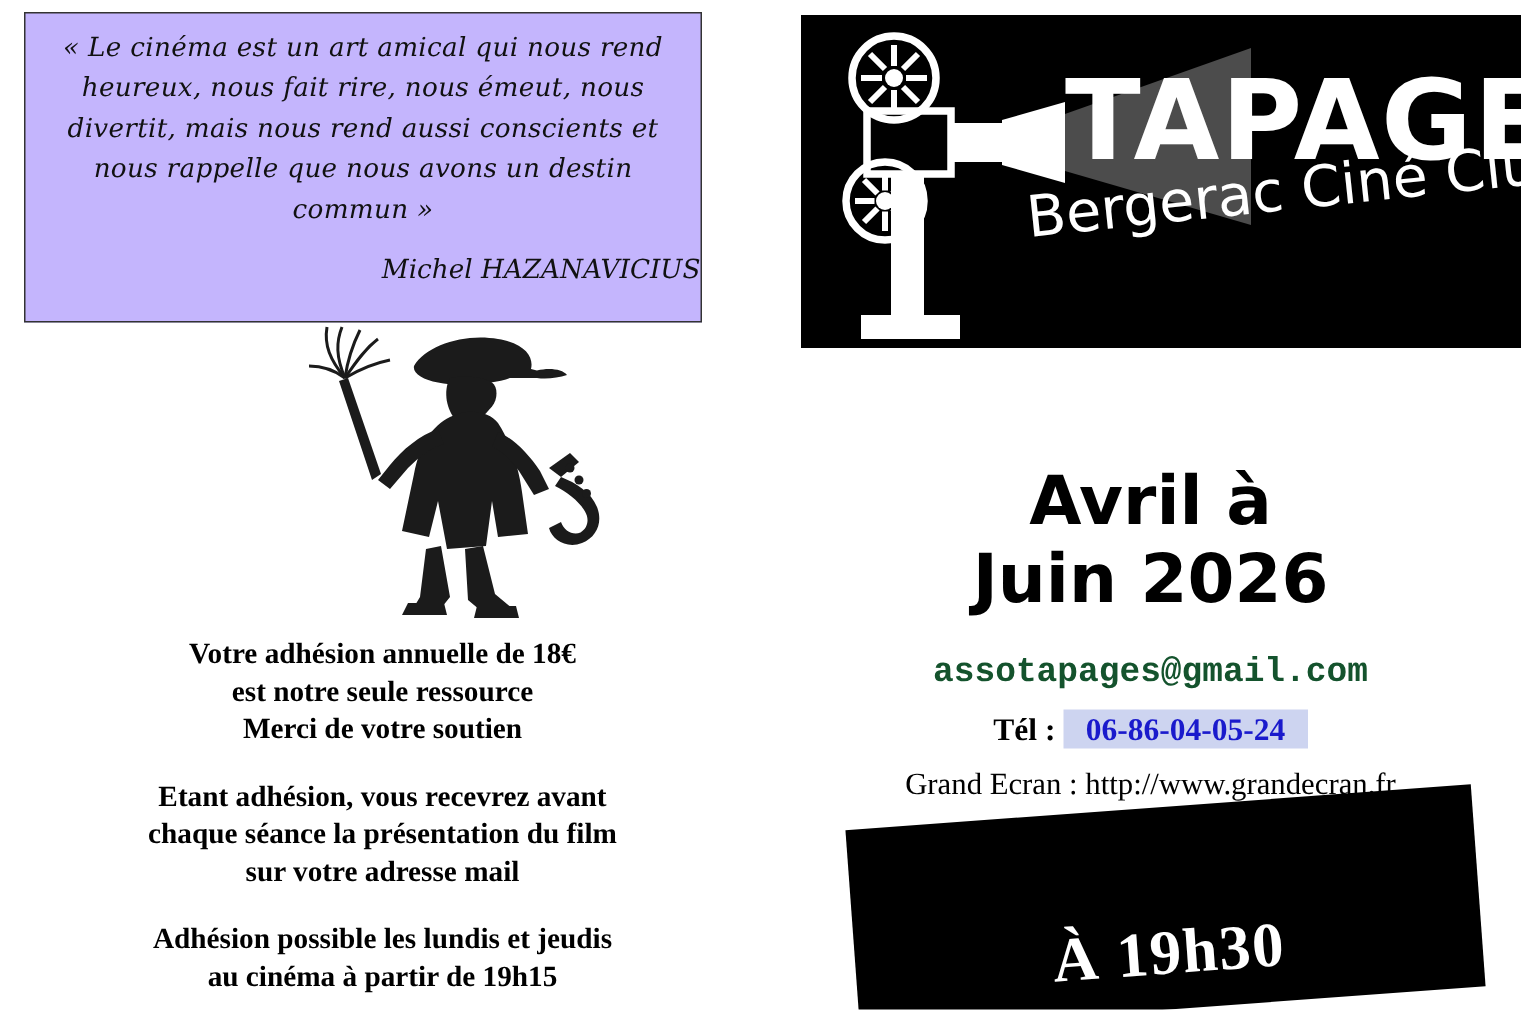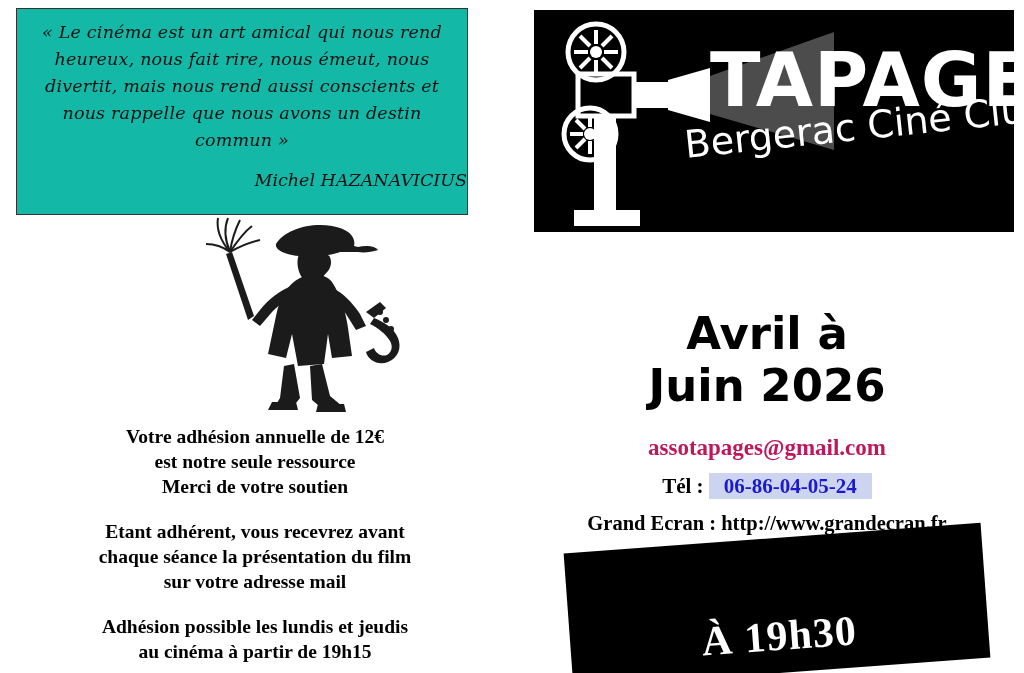--- a/index.html
+++ b/index.html
@@ -26,21 +26,21 @@
   }
 
   .quote-box {
     position: absolute;
     left: 16px;
     top: 8px;
     width: 452px;
     height: 207px;
     border: 1px solid #333;
     box-sizing: border-box;
-    background: #14b8a6;
+    background: #c4b5fd;
   }
   .quote-text {
     margin: 0;
     padding: 10px 14px 0 14px;
     font-family: "DejaVu Serif", serif;
     font-style: italic;
     font-size: 17.5px;
     line-height: 27px;
     text-align: center;
     color: #111;
@@ -127,24 +127,24 @@
     font-size: 45px;
     line-height: 52px;
     color: #000;
   }
   .contact-mail {
     position: absolute;
     left: 0;
     top: 435px;
     width: 514px;
     text-align: center;
-    font-family: Liberation Serif, serif;
+    font-family: Liberation Mono, monospace;
     font-weight: bold;
     font-size: 23px;
-    color: #be185d;
+    color: #14532d;
   }
   .contact-tel {
     position: absolute;
     left: 0;
     top: 474px;
     width: 514px;
     text-align: center;
     font-family: "Liberation Serif", serif;
     font-weight: bold;
     font-size: 21px;
@@ -155,21 +155,21 @@
     background: #cdd4f0;
     padding: 1px 15px;
   }
   .contact-site {
     position: absolute;
     left: 0;
     top: 512px;
     width: 514px;
     text-align: center;
     font-family: "Liberation Serif", serif;
-    font-weight: bold;
+    font-weight: normal;
     font-size: 20.5px;
     color: #000;
   }
 
   .time-banner {
     position: absolute;
     left: 58px;
     top: 538px;
     width: 418px;
     height: 135px;
@@ -235,24 +235,24 @@
         <path d="M186 96 L200 86 L206 92 L194 102 Z"></path>
         <path d="M194 102 C204 106 214 112 218 122 C222 132 218 142 208 146 C198 150 188 144 186 136 L194 132 C196 138 202 141 207 139 C212 136 213 130 210 125 C206 118 198 112 190 108 Z"></path>
         <circle cx="200" cy="96" r="3"></circle>
         <circle cx="206" cy="104" r="3"></circle>
         <circle cx="211" cy="113" r="3"></circle>
       </g>
     </svg>
   </div>
 
   <div class="left-text">
-    <p class="para" style="white-space: pre-line;">Votre adhésion annuelle de 12€
+    <p class="para" style="white-space: pre-line;">Votre adhésion annuelle de 18€
 est notre seule ressource
 Merci de votre soutien</p>
-    <p class="para" style="white-space: pre-line;">Etant adhérent, vous recevrez avant
+    <p class="para" style="white-space: pre-line;">Etant adhésion, vous recevrez avant
 chaque séance la présentation du film
 sur votre adresse mail</p>
     <p class="para last" style="white-space: pre-line;">Adhésion possible les lundis et jeudis
 au cinéma à partir de 19h15</p>
   </div>
 
 </div>
 
 <div class="right-col">
 

